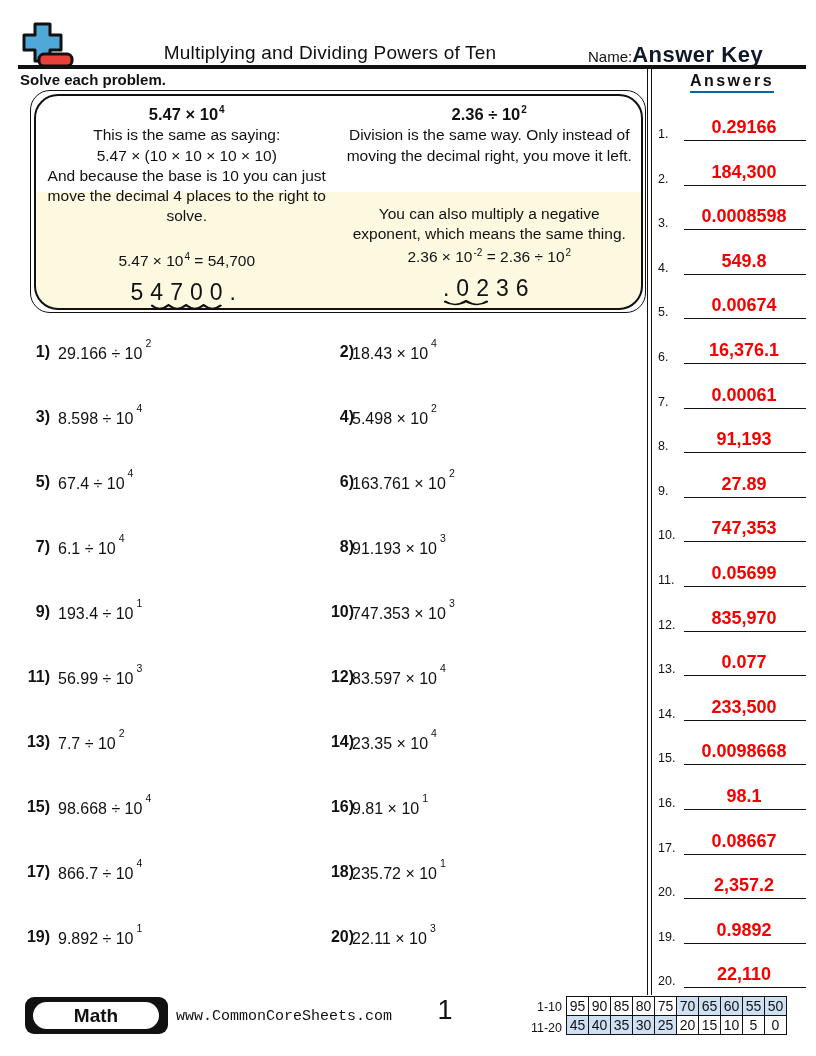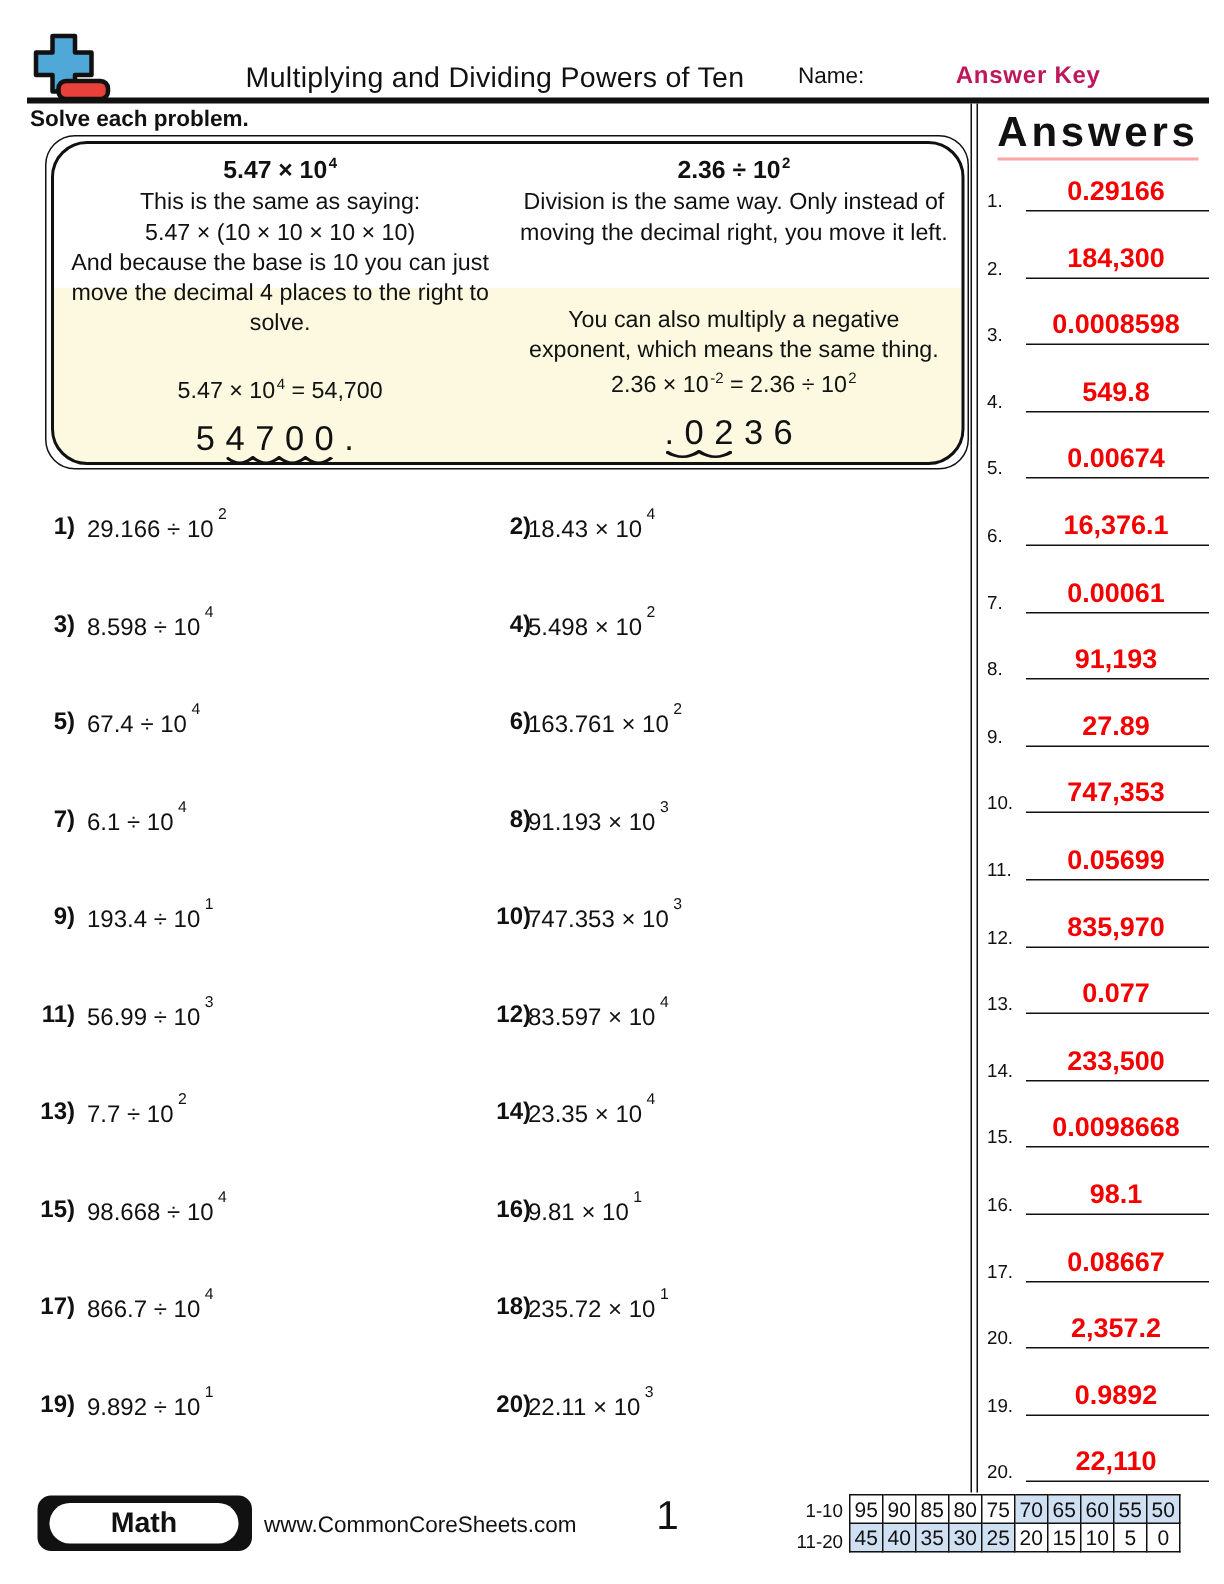--- a/index.html
+++ b/index.html
@@ -3,23 +3,23 @@
 <meta charset="utf-8">
 <style>
   html,body{margin:0;padding:0;background:#fff;}
   .page{position:relative;width:816px;height:1056px;background:#fff;overflow:hidden;
         font-family:"Liberation Sans",sans-serif;color:#111;}
 
   
   .logo{position:absolute;left:18px;top:22px;}
   .title{position:absolute;left:120px;top:42px;width:420px;text-align:center;
          font-size:19px;font-weight:500;letter-spacing:.2px;}
-  .name-row{position:absolute;left:532px;top:42px;display:flex;align-items:baseline;gap:21px;justify-content:center;}
+  .name-row{position:absolute;left:588px;top:42px;display:flex;align-items:baseline;gap:0;justify-content:center;}
   .name-label{font-size:15px;}
-  .name-value{font-size:16px;font-weight:bold;color:#be185d;letter-spacing:.5px;margin-left:40px;}
+  .name-value{font-size:22px;font-weight:bold;color:#0f172a;letter-spacing:.5px;}
   .top-rule{position:absolute;left:18px;top:65px;width:788px;height:3.5px;background:#111;}
   .instruction{position:absolute;left:20px;top:71px;font-size:15px;font-weight:bold;}
 
   
   .exbox{position:absolute;left:30px;top:90px;width:616px;height:223px;
          border:1.5px solid #111;border-radius:20px;padding:2.5px;box-sizing:border-box;}
   .exbox-inner{width:100%;height:100%;box-sizing:border-box;border:2.5px solid #111;border-radius:24px;
          background:linear-gradient(180deg,#fff 0%,#fff 45%,#fcf9e0 45.5%,#fcf9e0 100%);
          display:flex;overflow:hidden;}
   .ex-col{flex:1;text-align:center;font-size:15.5px;line-height:1.3;padding:7px 8px 6px;position:relative;}
@@ -38,34 +38,34 @@
   .pnum{position:absolute;width:36px;text-align:right;font-weight:bold;font-size:16px;top:3px;}
   .pexpr{position:absolute;font-size:16px;top:3px;white-space:nowrap;}
   .pexpr sup{font-size:10.5px;position:relative;top:-6px;margin-left:3px;}
   .pn-l{left:14px;} .pe-l{left:58px;}
   .pn-r{left:318px;} .pe-r{left:352px;}
 
   
   .divider{position:absolute;left:647px;top:69px;height:926px;width:4.5px;box-sizing:border-box;
            border-left:1.6px solid #111;border-right:1.6px solid #111;}
   .answers-title{position:absolute;left:656px;top:72px;width:152px;text-align:center;}
-  .answers-title span{display:inline-block;font-size:28px;font-weight:bold;letter-spacing:2.5px;
-           border-bottom:2px solid #fca5a5;padding-bottom:1px;}
+  .answers-title span{display:inline-block;font-size:16px;font-weight:bold;letter-spacing:2.5px;
+           border-bottom:2px solid #0369a1;padding-bottom:1px;}
   .answers{position:absolute;left:656px;top:100px;width:152px;height:900px;}
   .arow{position:absolute;left:0;width:100%;height:44px;}
   .aline{position:absolute;left:28px;right:2px;bottom:3px;border-bottom:1.6px solid #111;}
   .anum{position:absolute;left:2px;bottom:3px;font-size:12.5px;}
   .aval{position:absolute;left:26px;right:2px;bottom:6px;text-align:center;
         color:#f40000;font-weight:bold;font-size:18px;white-space:nowrap;}
 
   
   .f-badge{position:absolute;left:25px;top:997px;width:143px;height:37px;background:#111;border-radius:9px;}
   .f-pill{position:absolute;left:8px;top:5px;width:126px;height:27px;background:#fff;border-radius:14px;
           text-align:center;line-height:27px;font-size:19px;font-weight:bold;color:#111;}
-  .f-site{position:absolute;left:176px;top:1008px;font-size:15px;}
+  .f-site{position:absolute;left:176px;top:1008px;font-size:15px;font-family:Liberation Mono, monospace;}
   .f-page{position:absolute;left:418px;top:995px;width:54px;text-align:center;font-size:27px;}
   .score-label{position:absolute;left:504px;width:58px;text-align:right;font-size:12.5px;}
   .score-table{position:absolute;left:566px;top:996px;border-collapse:collapse;}
   .score-table td{width:21px;height:18px;border:1.6px solid #111;text-align:center;
                   font-size:14px;padding:0;background:#fff;}
   .score-table td.shaded{background:#cfe0f3;}
 </style>
 </head>
 <body>
 

